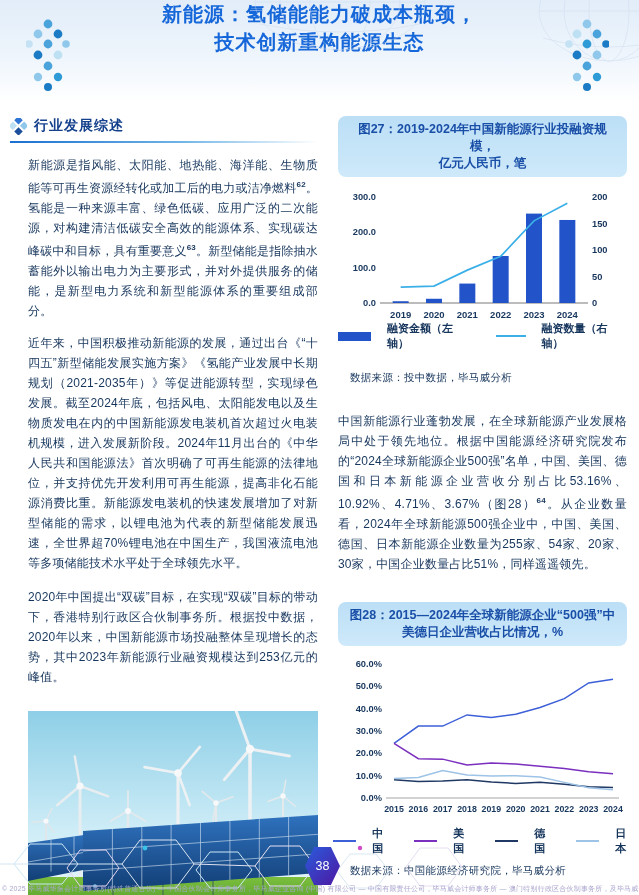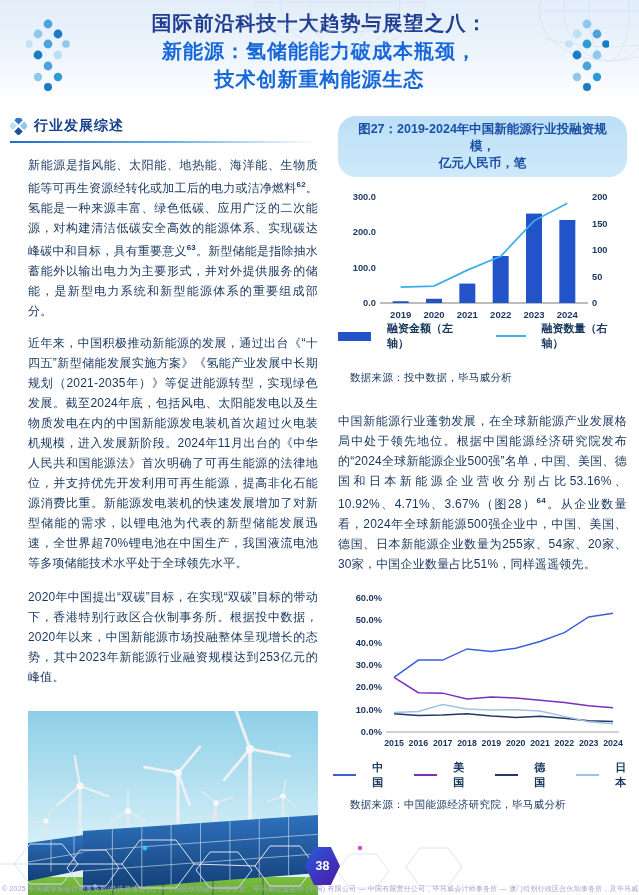--- a/index.html
+++ b/index.html
@@ -23,41 +23,41 @@
   .section-head{display:flex;align-items:center;gap:7px;margin-left:-18px;height:20px;}
   .section-title{font-size:14px;font-weight:bold;color:#15408C;letter-spacing:1px;}
   .section-underline{height:2px;margin:5px 0 11px -18px;
     background:linear-gradient(90deg,#1B6FD0 0%,#6FB4E6 55%,rgba(255,255,255,0) 100%);}
   .para{font-size:12px;line-height:20px;color:#17365D;text-align:justify;letter-spacing:.2px;}
   .para sup{font-size:8px;font-weight:bold;}
   .p2{margin-top:9px;}
   .p3{margin-top:14px;}
   .photo{margin-top:24px;display:block;}
   
-  .pill{background:linear-gradient(180deg,#BCDFF6,#CEE9FA);border-radius:18px;padding:5px 8px;
+  .pill{background:linear-gradient(180deg,#BCDFF6,#CEE9FA);border-radius:8px;padding:5px 8px;
     text-align:center;font-size:12.5px;font-weight:bold;color:#1A4FA8;line-height:17px;}
   .fig-svg{display:block;margin-top:6px;}
   .legend-row{display:flex;justify-content:center;gap:24px;align-items:center;margin-top:4px;height:14px;}
   .legend-item{display:flex;align-items:center;gap:16px;font-size:11px;font-weight:bold;color:#17365D;}
   .sw{display:inline-block;}
   .fig-source{font-size:10.5px;color:#17365D;letter-spacing:.3px;margin-left:12px;}
   .src1{margin-top:28px;}
   .src2{margin-top:16px;}
   .rpara{margin-top:26px;}
   .pill2{margin-top:28px;}
   .tick{font-weight:bold;font-size:9.3px;fill:#17365D;font-family:"Liberation Sans",sans-serif;}
   .xlab{font-weight:bold;font-size:9.5px;fill:#17365D;font-family:"Liberation Sans",sans-serif;}
   .xlab2{font-weight:bold;font-size:8.8px;fill:#17365D;font-family:"Liberation Sans",sans-serif;}
   
   .footer-deco{position:absolute;left:0;top:838px;}
   .page-badge{position:absolute;left:305px;top:847px;width:35px;height:38px;
     clip-path:polygon(26% 0,74% 0,100% 50%,74% 100%,26% 100%,0 50%);
     background:linear-gradient(135deg,#2E55D6 10%,#4A1EA9 90%);
     color:#fff;display:flex;align-items:center;justify-content:center;
-    font-size:12.5px;font-weight:bold;}
+    font-size:12.5px;font-weight:normal;}
   .fineprint{position:absolute;left:2px;right:0;bottom:1px;font-size:7px;color:#A9A6CE;
     white-space:nowrap;overflow:hidden;letter-spacing:.2px;}
 </style>
 </head>
 <body>
 
 <div class="header">
   <svg class="globe" style="left:250px;top:-18px;" width="180" height="70" viewBox="0 0 180 70">
     <g fill="none" stroke="#C9D8EC" stroke-width="1">
       <ellipse cx="90" cy="20" rx="85" ry="48"></ellipse>
@@ -101,21 +101,20 @@
       <circle cx="22" cy="26" r="4.4" fill="#2E9BD6"></circle>
         <circle cx="4" cy="26" r="3.8" fill="#C4E2F4"></circle>
       <circle cx="32" cy="37" r="4.4" fill="#8FC8EA"></circle>
         <circle cx="12" cy="37" r="4.4" fill="#1B7BC4"></circle>
       <circle cx="22" cy="48" r="4.4" fill="#4BA3DC"></circle>
         <circle cx="32" cy="59" r="4.2" fill="#2E9BD6"></circle>
       <circle cx="12" cy="59" r="4.2" fill="#8FC8EA"></circle>
         <circle cx="22" cy="69" r="4" fill="#1B7BC4"></circle>
     </g>
   </svg>
-  <div class="title-line t1">国际前沿科技十大趋势与展望之八：</div>
   <div class="title-line t2">新能源：氢储能能力破成本瓶颈，</div>
   <div class="title-line t3">技术创新重构能源生态</div>
 </div>
 
 <div class="col-left">
   <div class="section-head">
     <svg width="17" height="17" viewBox="0 0 17 17">
       <g transform="rotate(45 8.5 8.5)">
         <rect x="1" y="1" width="6" height="6" fill="#2E75D6"></rect>
         <rect x="9" y="1" width="6" height="6" fill="#8FC8EA"></rect>
@@ -245,20 +244,24 @@
       </div>
       <div class="legend-item">
         <span class="sw" style="background: rgb(59, 175, 232); width: 30px; height: 2px;"></span>
         <span>融资数量（右轴）</span>
       </div>
     </div>
   <div class="fig-source src1">数据来源：投中数据，毕马威分析</div>
 
   <p class="para rpara">中国新能源行业蓬勃发展，在全球新能源产业发展格局中处于领先地位。根据中国能源经济研究院发布的“2024全球新能源企业500强”名单，中国、美国、德国和日本新能源企业营收分别占比53.16%、10.92%、4.71%、3.67%（图28）<sup>64</sup>。从企业数量看，2024年全球新能源500强企业中，中国、美国、德国、日本新能源企业数量为255家、54家、20家、30家，中国企业数量占比51%，同样遥遥领先。</p>
 
+  <div class="pill pill2">
+    <div>图28：2015—2024年全球新能源企业“500强”中</div>
+    <div>美德日企业营收占比情况，%</div>
+  </div>
   <svg class="fig-svg" width="289" height="178" viewBox="0 0 289 178">
       <text x="44" y="149" text-anchor="end" class="tick">0.0%</text>
       <text x="44" y="126.66666666666667" text-anchor="end" class="tick">10.0%</text>
       <text x="44" y="104.33333333333334" text-anchor="end" class="tick">20.0%</text>
       <text x="44" y="82" text-anchor="end" class="tick">30.0%</text>
       <text x="44" y="59.66666666666667" text-anchor="end" class="tick">40.0%</text>
       <text x="44" y="37.33333333333333" text-anchor="end" class="tick">50.0%</text>
       <text x="44" y="15" text-anchor="end" class="tick">60.0%</text>
       <line x1="48" y1="146" x2="281" y2="146" stroke="#A6A6A6" stroke-width="1.2"></line>
       <text x="56" y="160" text-anchor="middle" class="xlab2">2015</text>

